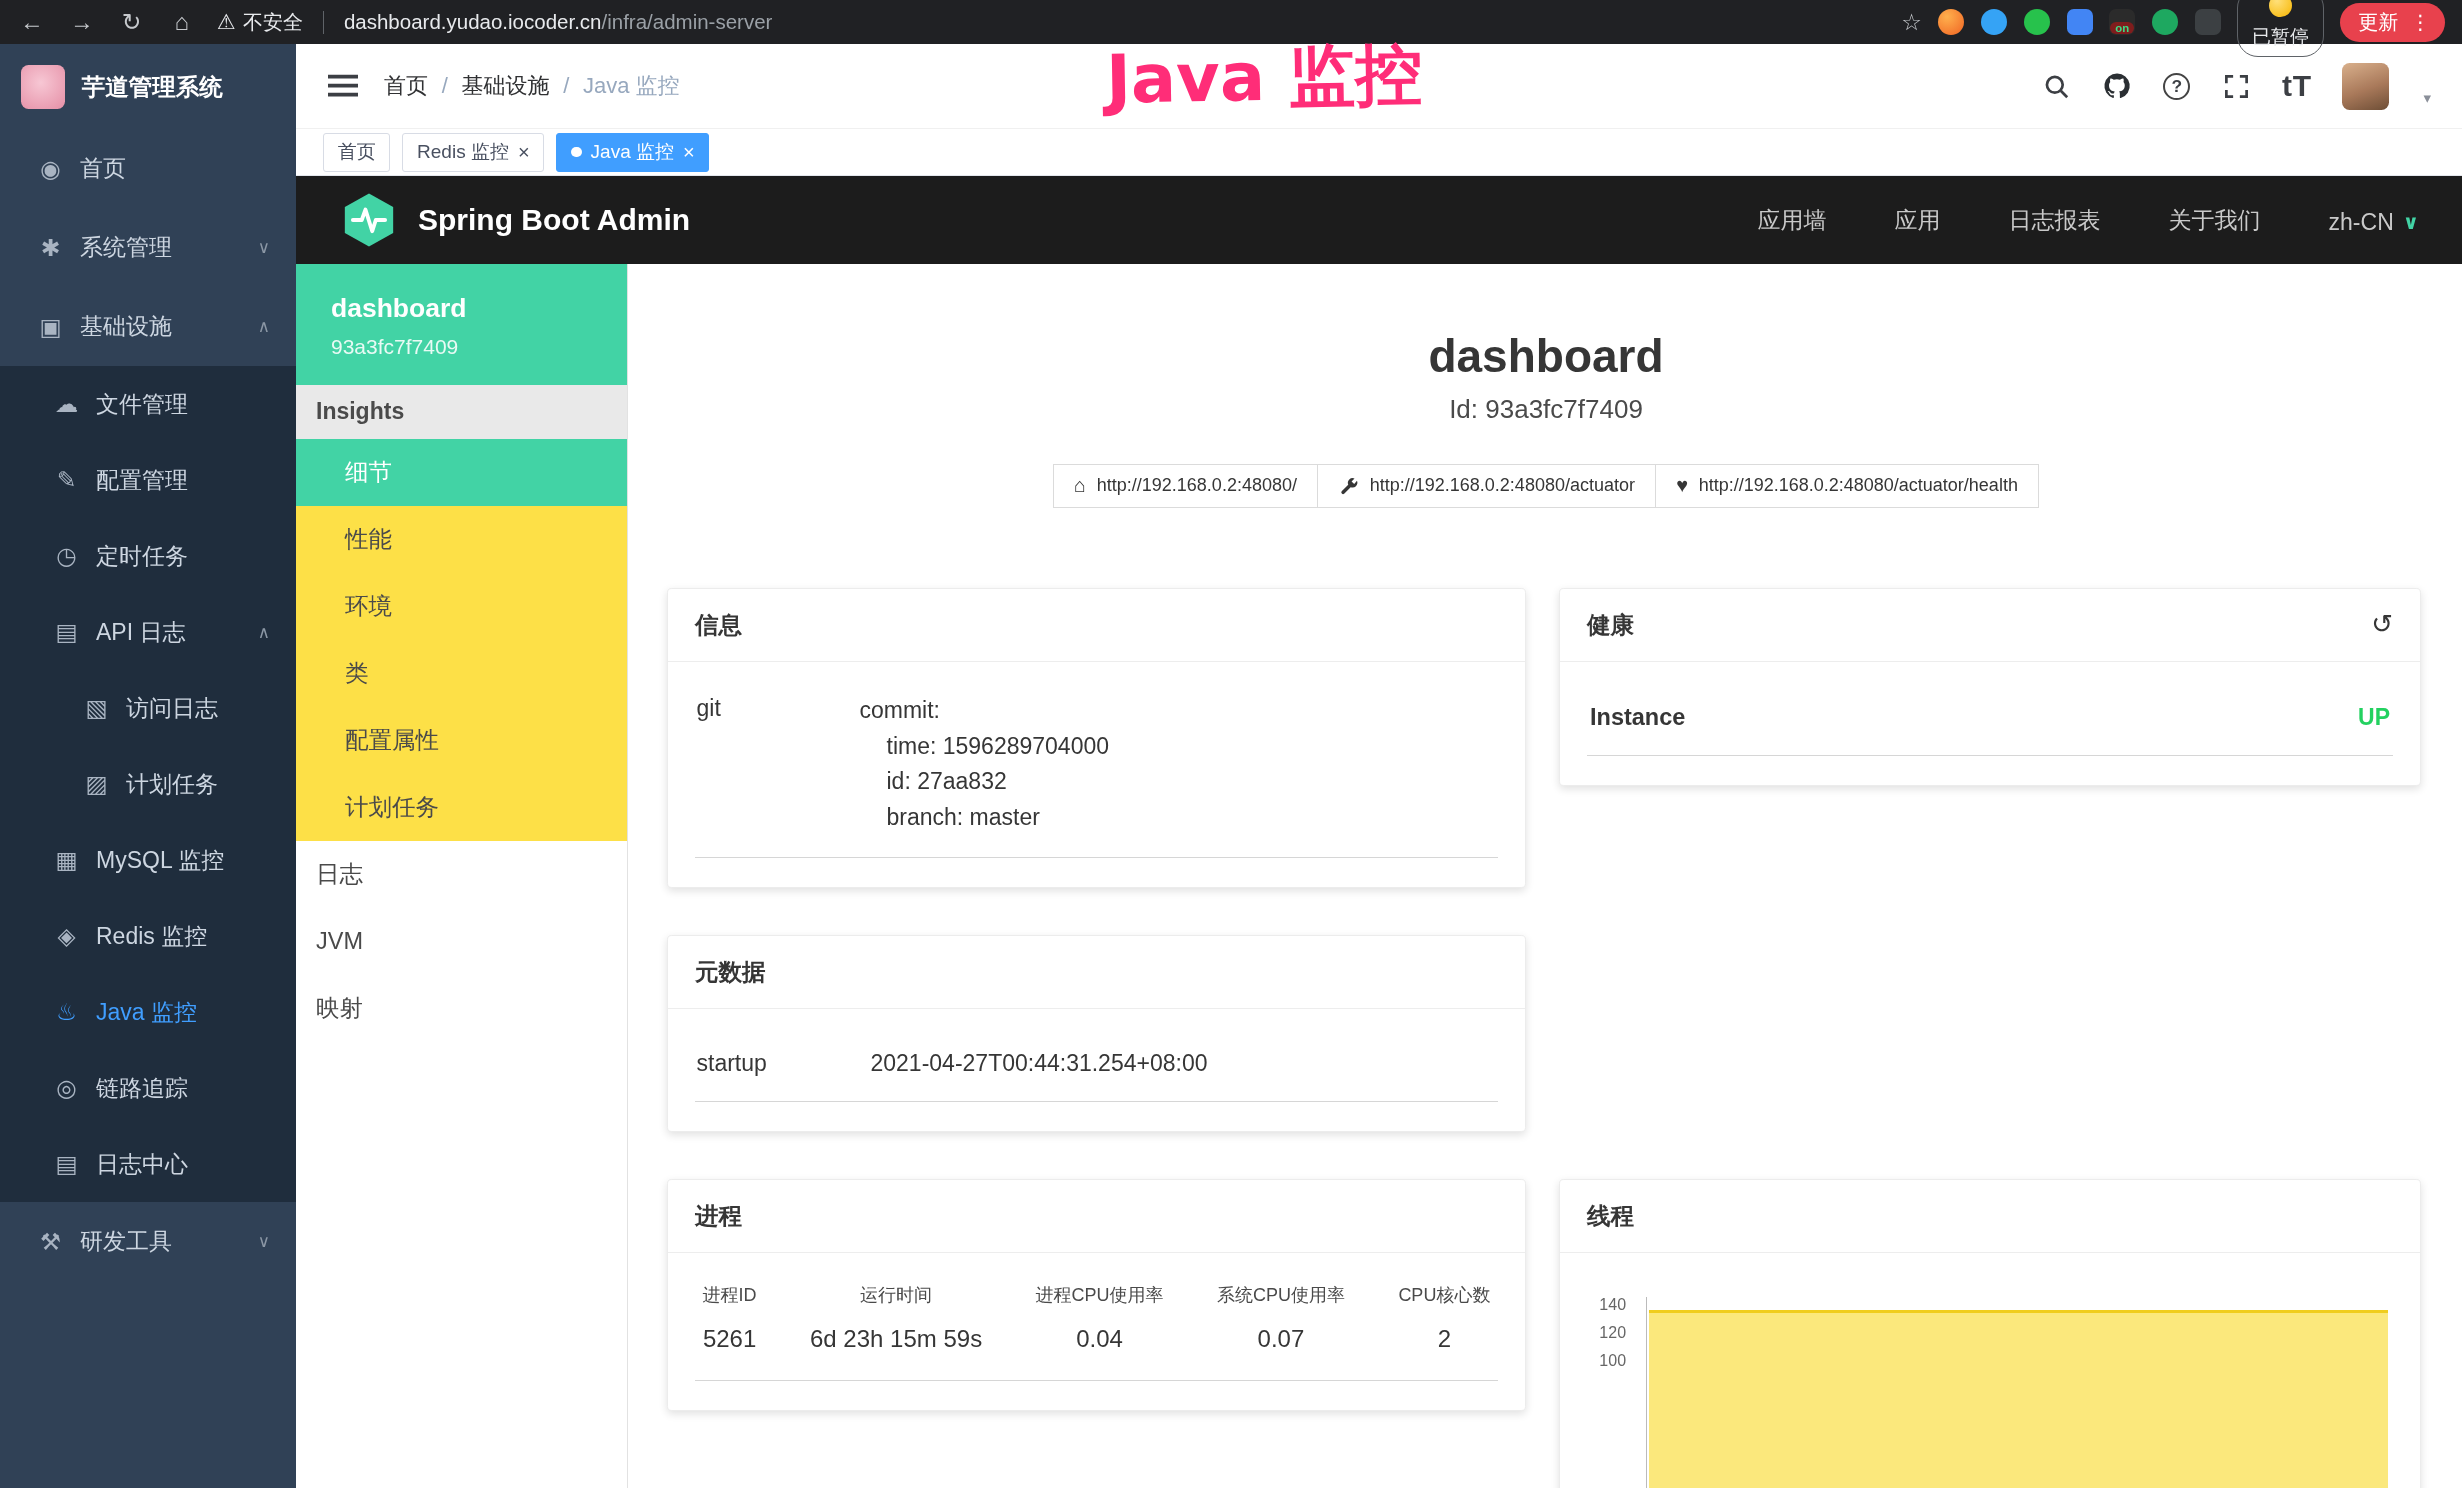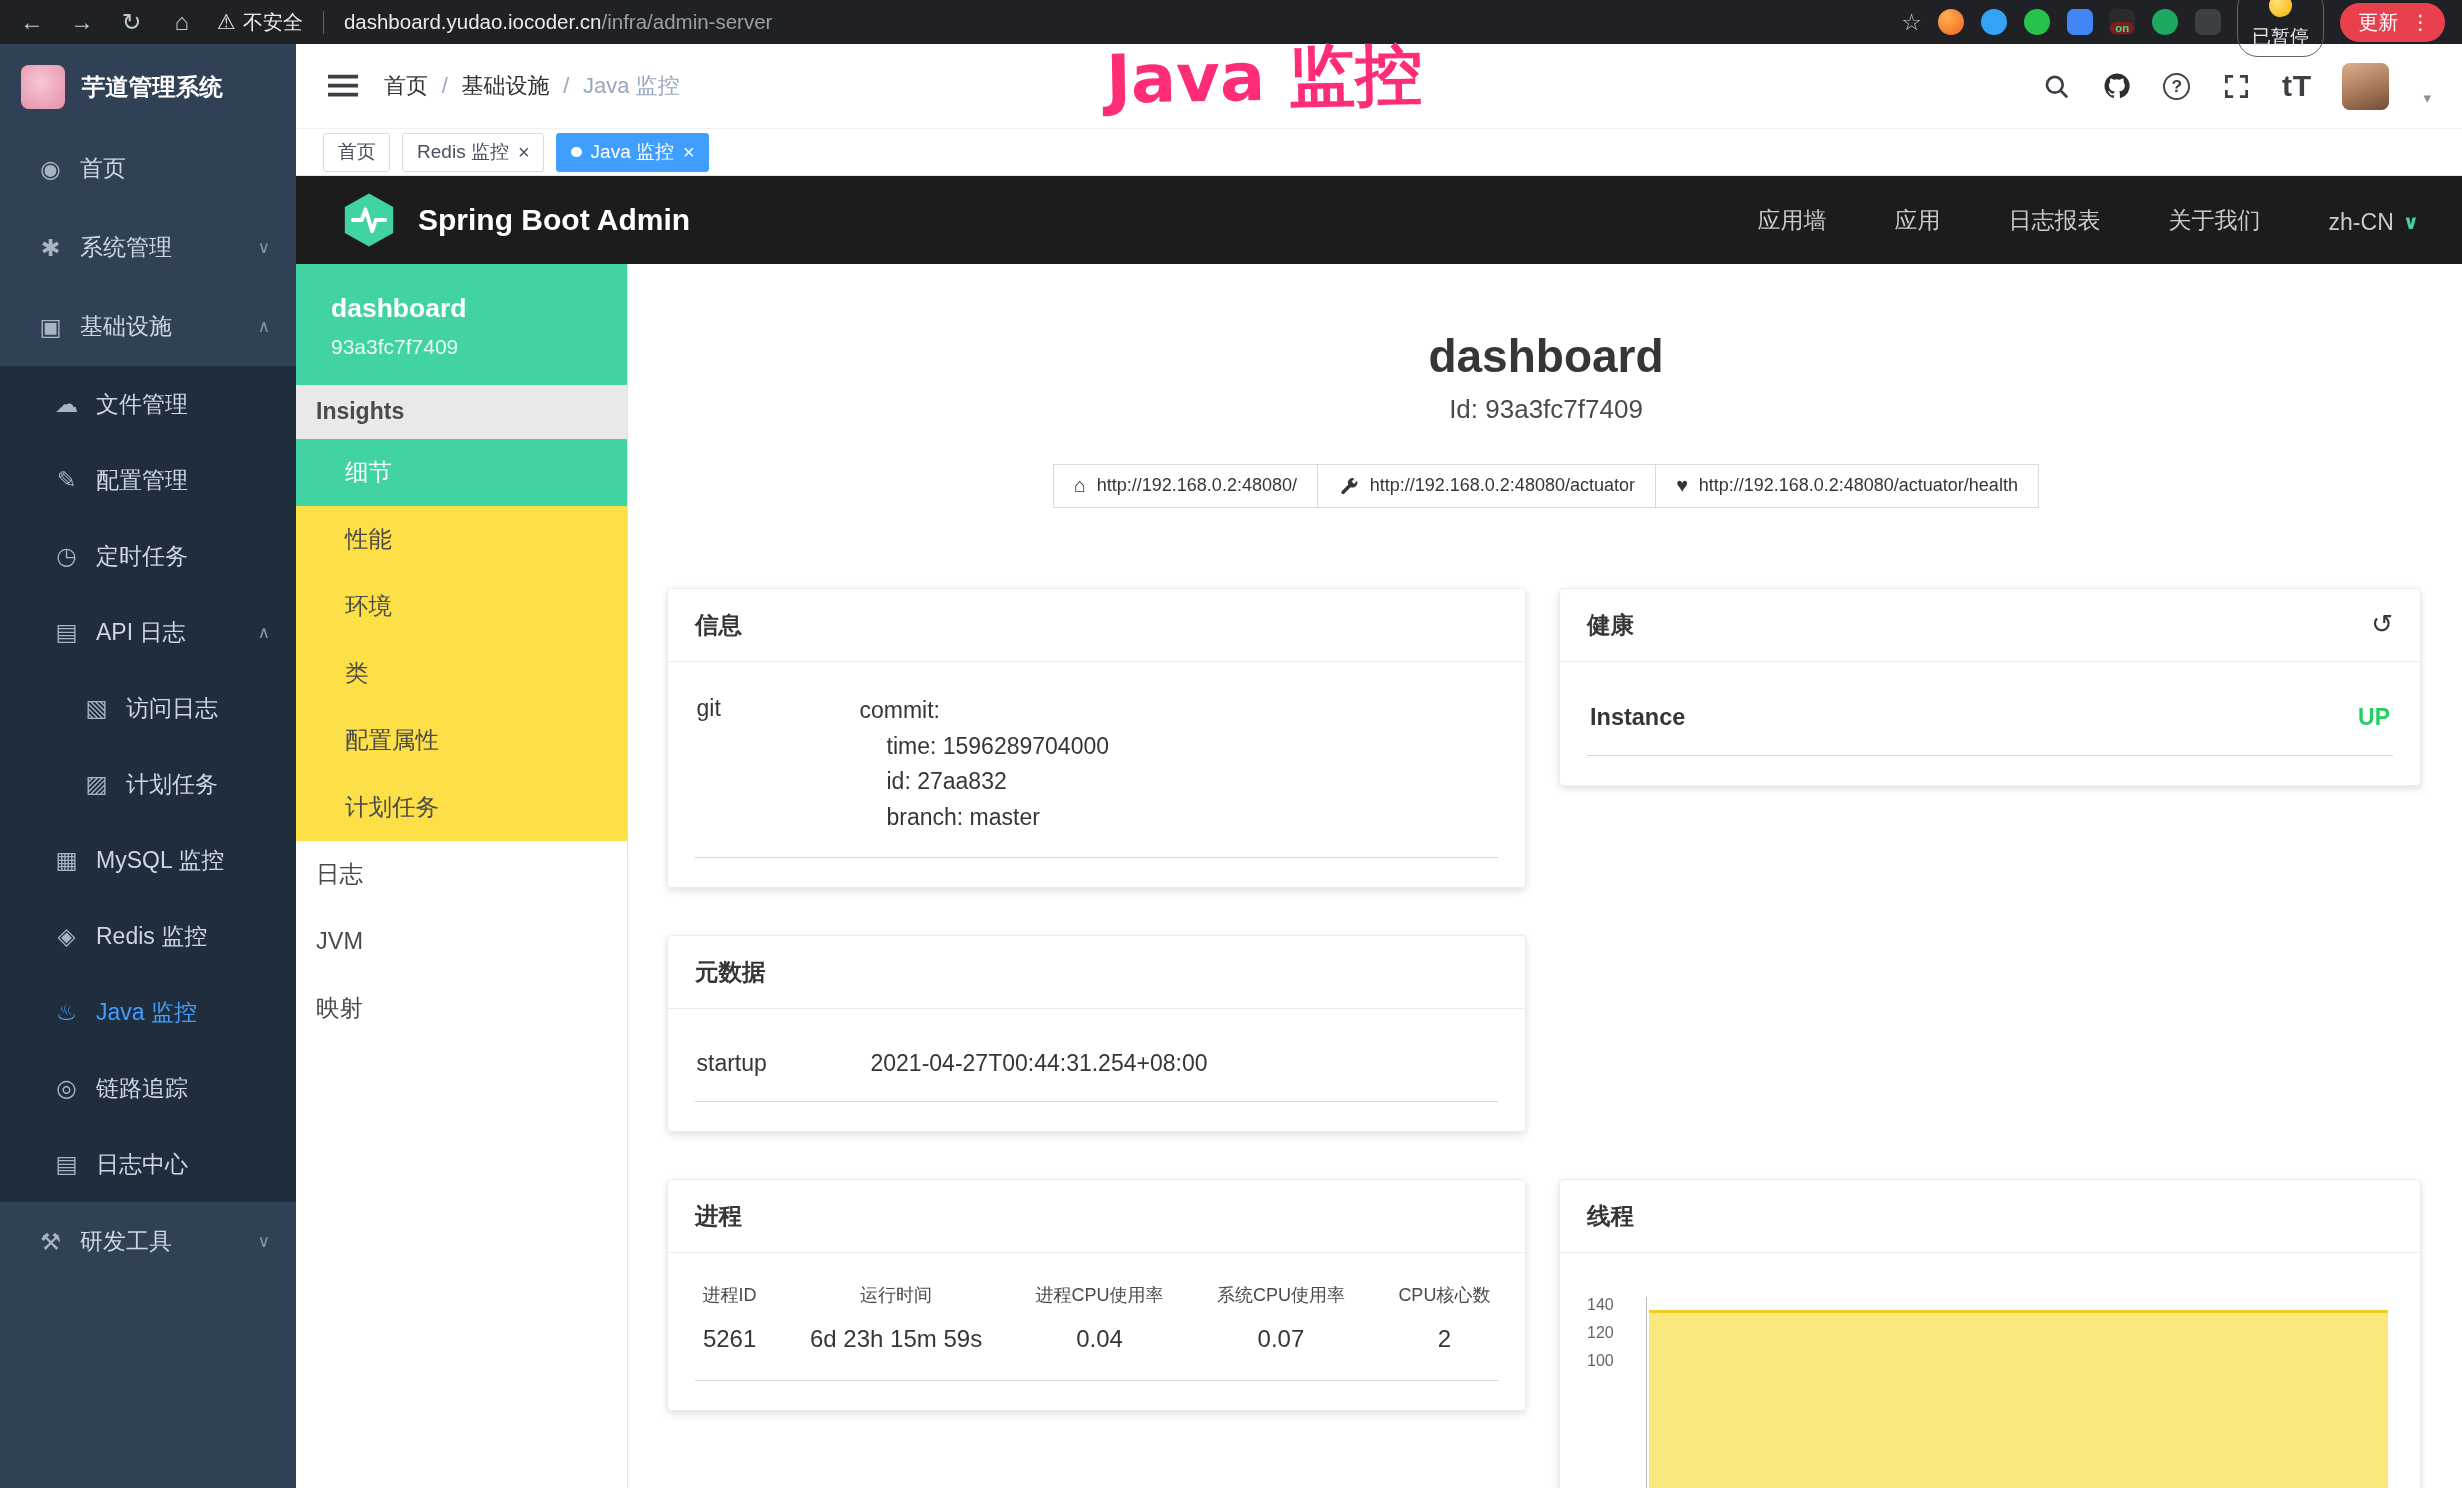--- a/index.html
+++ b/index.html
@@ -150,21 +150,21 @@
   .stat-value { font-size:24px; color:#363636; margin-top:18px; }
 
   .legend-row { display:flex; justify-content:space-around; padding:7.6px 15px 0; }
   .legend-item { text-align:center; }
   .legend-label { font-size:19px; color:#4a4a4a; display:flex; align-items:center; gap:6px; justify-content:center;}
   .swatch { width:15px; height:15px; display:inline-block; }
   .legend-value { font-size:24px; color:#363636; margin-top:18px; }
 
   .thread-chart { display:flex; margin-top:23px; }
   .yaxis { width:59px; padding-right:7.6px; }
-  .ytick { height:28px; font-size:16px; color:#666; text-align:left; line-height:15px; }
+  .ytick { height:28px; font-size:16px; color:#666; text-align:center; line-height:15px; }
   .plot { flex:1; position:relative; height:228px; border-left:0.8px solid #bbb; }
   .area { position:absolute; left:1.5px; right:4.6px; top:13.7px; bottom:-46px;
     background:#fbe87c; border-top:3px solid #f0cd1e; }
 </style>
 </head>
 <body>
 
 <div class="browser-bar">
   <span class="b-icon">←</span>
   <span class="b-icon">→</span>

